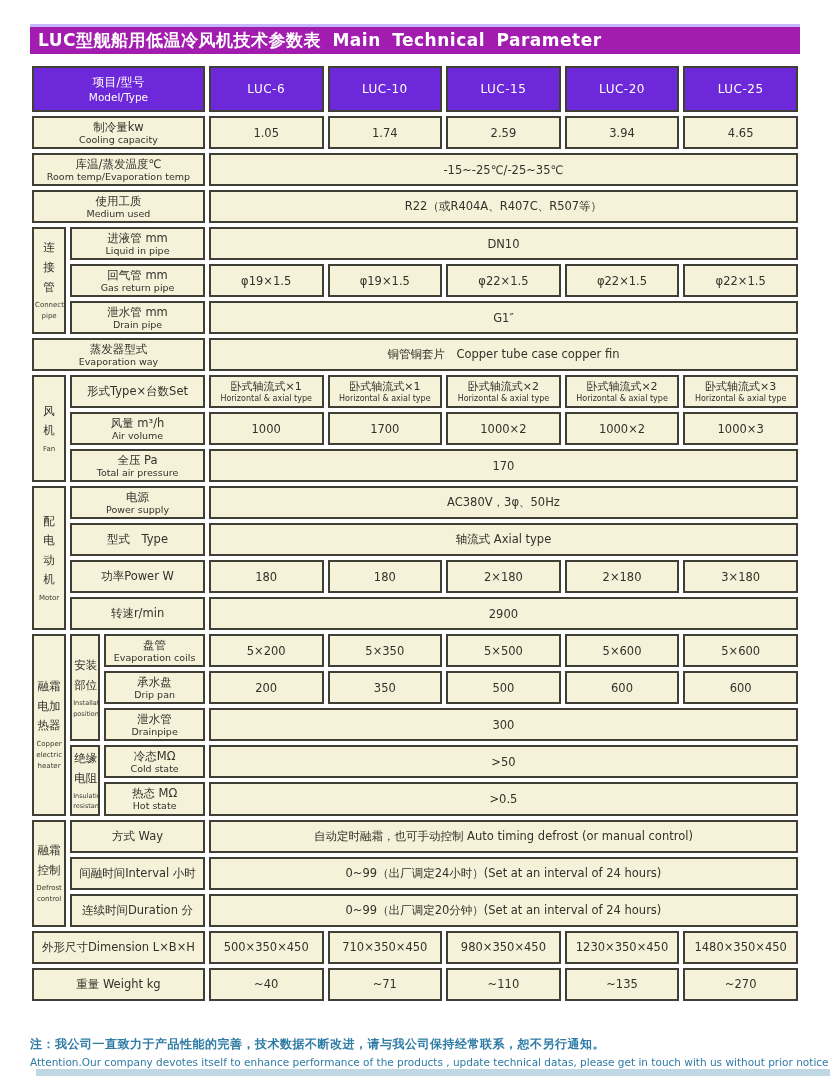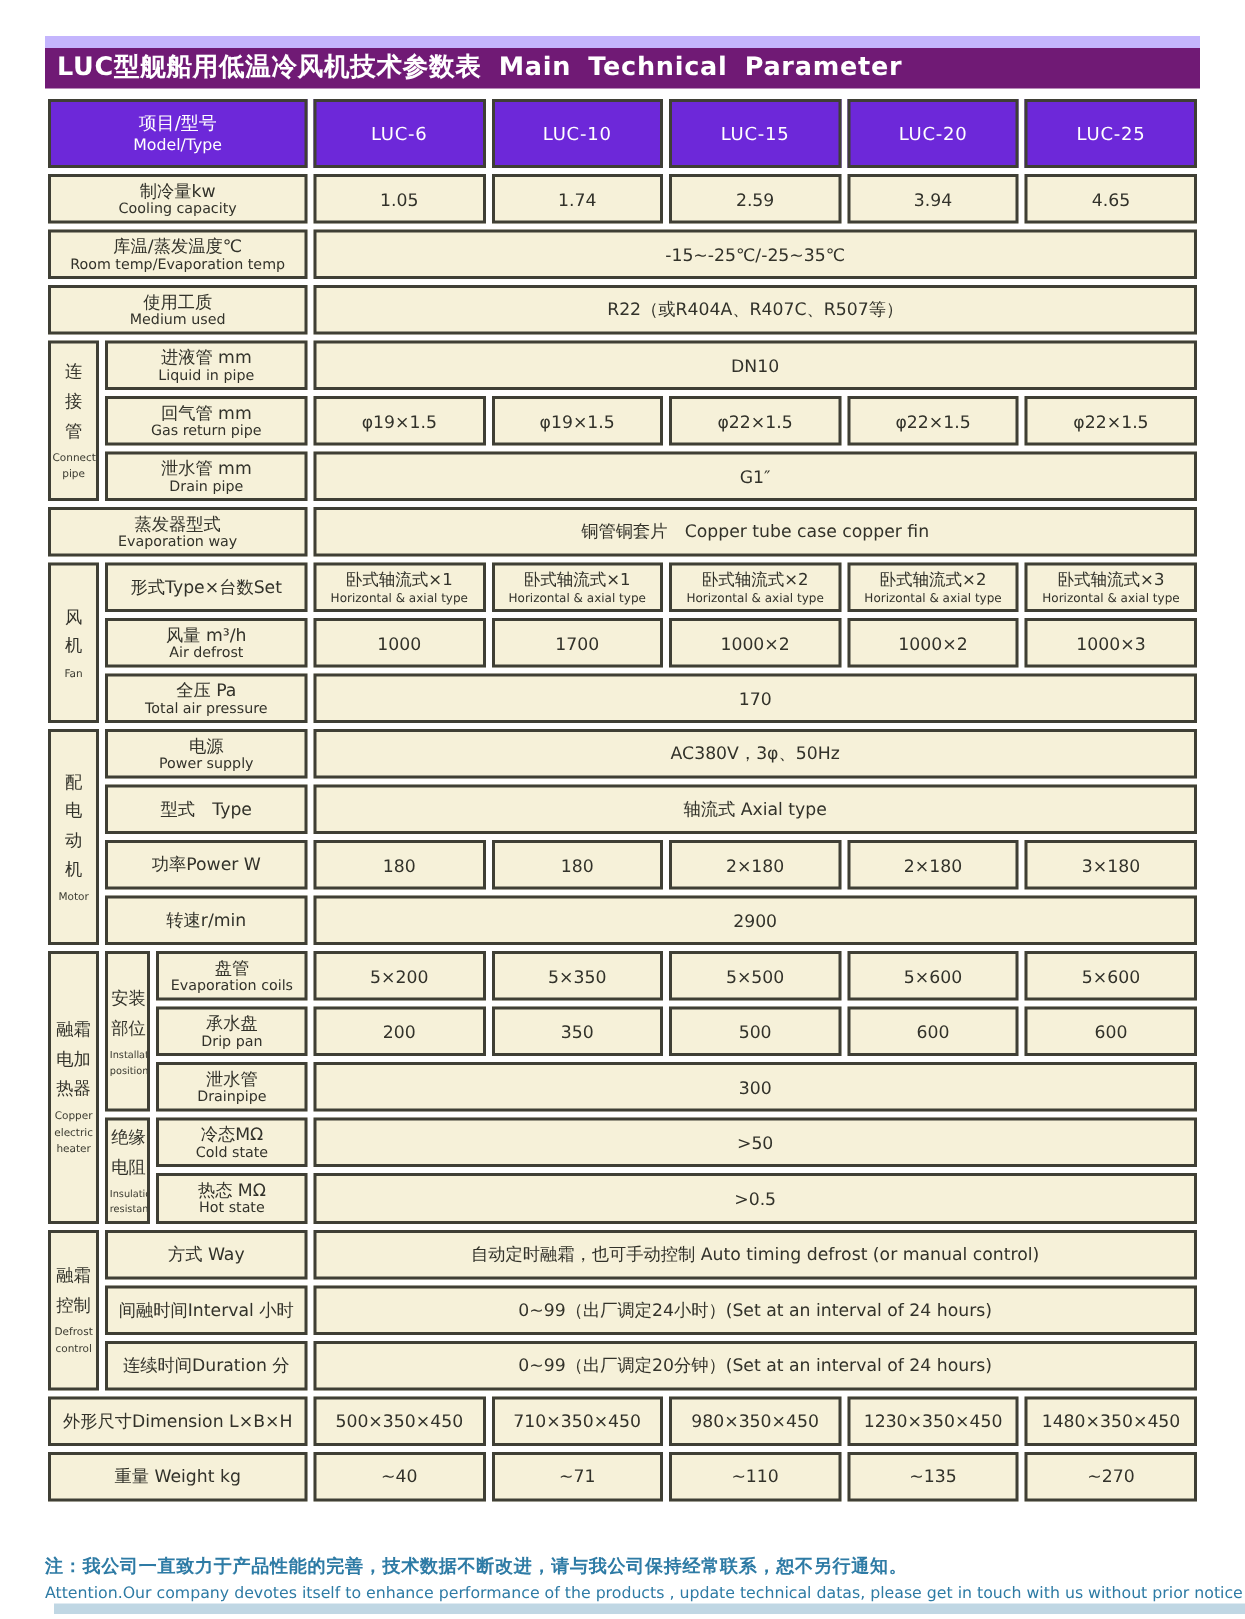--- a/index.html
+++ b/index.html
@@ -3,21 +3,21 @@
 <meta charset="utf-8">
 <title>LUC Technical Parameter</title>
 <style>
   html,body { margin:0; padding:0; }
   body {
     width:830px; height:1079px; background:#ffffff; position:relative; overflow:hidden;
     font-family:"DejaVu Sans", sans-serif; color:#32322a;
   }
   .title-bar {
     position:absolute; left:30px; top:24px; width:762px; height:27px;
-    background:#701a75; border-top:8px solid #c4b5fd;
+    background:#a21caf; border-top:3px solid #c4b5fd;
     color:#ffffff; font-weight:bold; font-size:17px; line-height:27px;
     padding-left:8px; letter-spacing:0.5px; word-spacing:5px; white-space:nowrap;
   }
   table.spec {
     position:absolute; left:28px; top:62px; width:774px;
     border-collapse:separate; border-spacing:4px; table-layout:fixed;
   }
   tr { height:33px; }
   tr.hdr { height:46px; }
   td {
@@ -170,21 +170,21 @@
     </td>
     <td class="val">
       <span class="zh">卧式轴流式×3</span>
       <span class="en">Horizontal &amp; axial type</span>
     </td>
   </tr>
 
   <tr>
     <td colspan="2">
       <span class="zh">风量 m³/h</span>
-      <span class="en">Air defrost</span>
+      <span class="en">Air volume</span>
     </td>
     <td class="val">1000</td>
     <td class="val">1700</td>
     <td class="val">1000×2</td>
     <td class="val">1000×2</td>
     <td class="val">1000×3</td>
   </tr>
 
   <tr>
     <td colspan="2">

